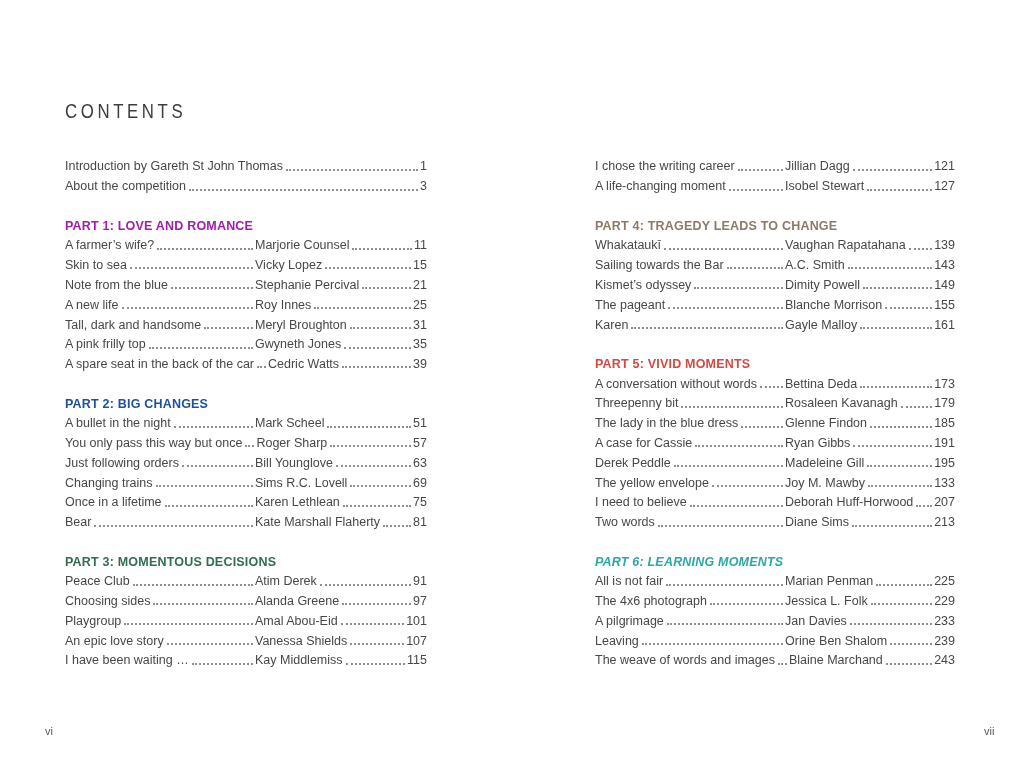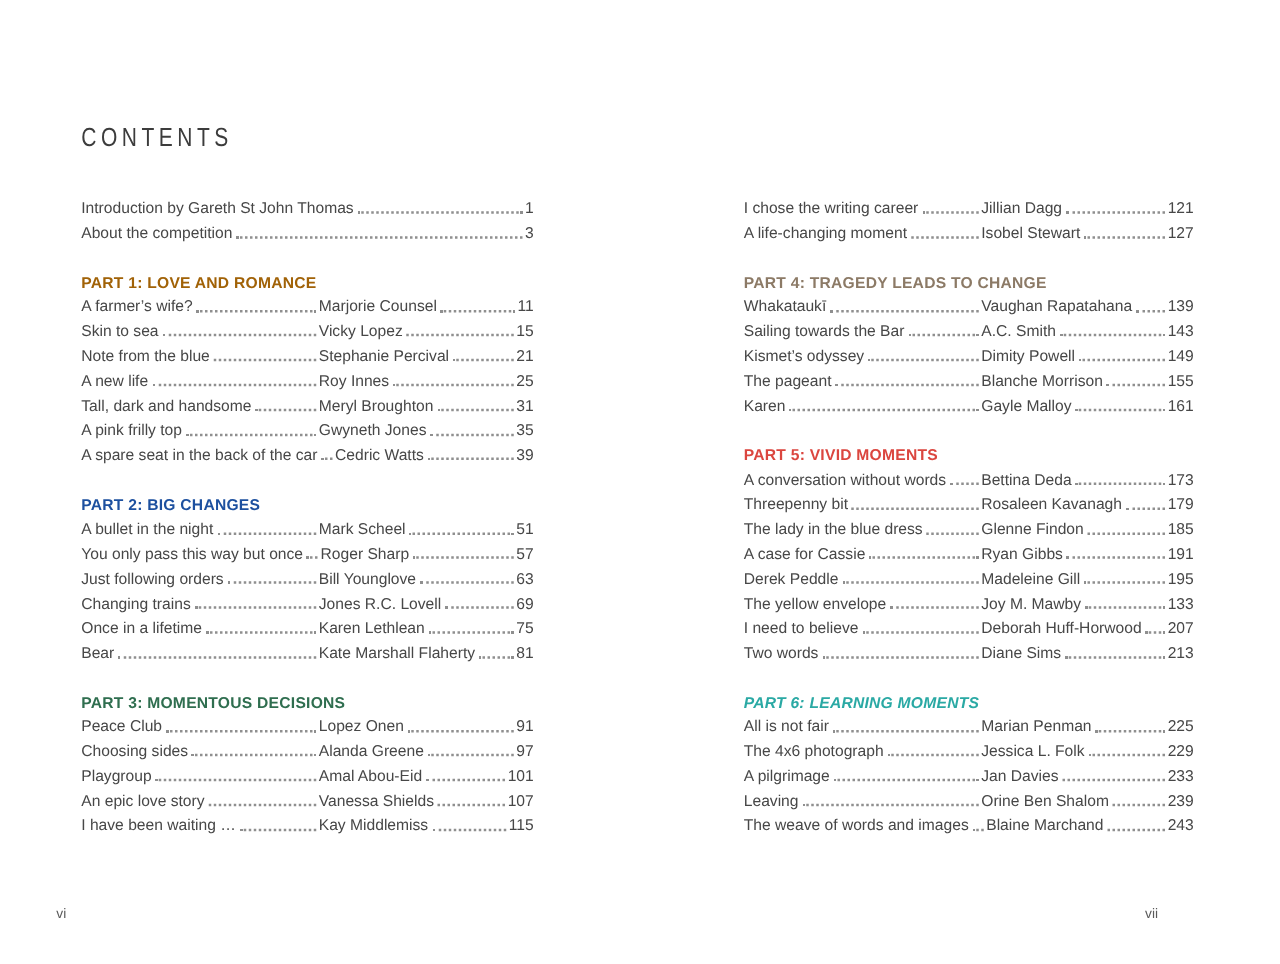--- a/index.html
+++ b/index.html
@@ -26,40 +26,40 @@
     margin:0 2px 3px 3px;
   }
   .section { margin-top:19.5px; }
   .heading {
     height:19.8px; display:flex; align-items:flex-end;
     font-weight:bold; font-size:12.5px; letter-spacing:0.2px;
     white-space:nowrap;
   }
   .folio { position:absolute; top:725px; font-size:11px; color:#5a5a5a; }
   .folio-left  { left:45px; }
-  .folio-right { left:916px; }
+  .folio-right { left:984px; }
 </style>
 </head>
 <body>
 
 <div class="contents-title">CONTENTS</div>
 
 <div class="col col-left" id="col-left">
     <div class="row">
       <span class="t">Introduction by Gareth St John Thomas</span>
       <span class="lead"></span>
       <span class="p">1</span>
     </div>
     <div class="row">
       <span class="t">About the competition</span>
       <span class="lead"></span>
       <span class="p">3</span>
     </div>
     <div class="section">
-      <span class="heading" style="color: #a16207;">PART 1: LOVE AND ROMANCE</span>
+      <span class="heading" style="color: #a21caf;">PART 1: LOVE AND ROMANCE</span>
       <div class="row">
         <span class="seg1">
           <span class="t">A farmer’s wife?</span>
           <span class="lead"></span>
         </span>
         <span class="a">Marjorie Counsel</span>
         <span class="lead"></span>
         <span class="p">11</span>
       </div>
       <div class="row">
@@ -144,21 +144,21 @@
         </span>
         <span class="a">Bill Younglove</span>
         <span class="lead"></span>
         <span class="p">63</span>
       </div>
       <div class="row">
         <span class="seg1">
           <span class="t">Changing trains</span>
           <span class="lead"></span>
         </span>
-        <span class="a">Jones R.C. Lovell</span>
+        <span class="a">Sims R.C. Lovell</span>
         <span class="lead"></span>
         <span class="p">69</span>
       </div>
       <div class="row">
         <span class="seg1">
           <span class="t">Once in a lifetime</span>
           <span class="lead"></span>
         </span>
         <span class="a">Karen Lethlean</span>
         <span class="lead"></span>
@@ -174,21 +174,21 @@
         <span class="p">81</span>
       </div>
     </div>
     <div class="section">
       <span class="heading" style="color: rgb(47, 110, 79); text-align: right;">PART 3: MOMENTOUS DECISIONS</span>
       <div class="row">
         <span class="seg1">
           <span class="t">Peace Club</span>
           <span class="lead"></span>
         </span>
-        <span class="a">Lopez Onen</span>
+        <span class="a">Atim Derek</span>
         <span class="lead"></span>
         <span class="p">91</span>
       </div>
       <div class="row">
         <span class="seg1">
           <span class="t">Choosing sides</span>
           <span class="lead"></span>
         </span>
         <span class="a">Alanda Greene</span>
         <span class="lead"></span>

